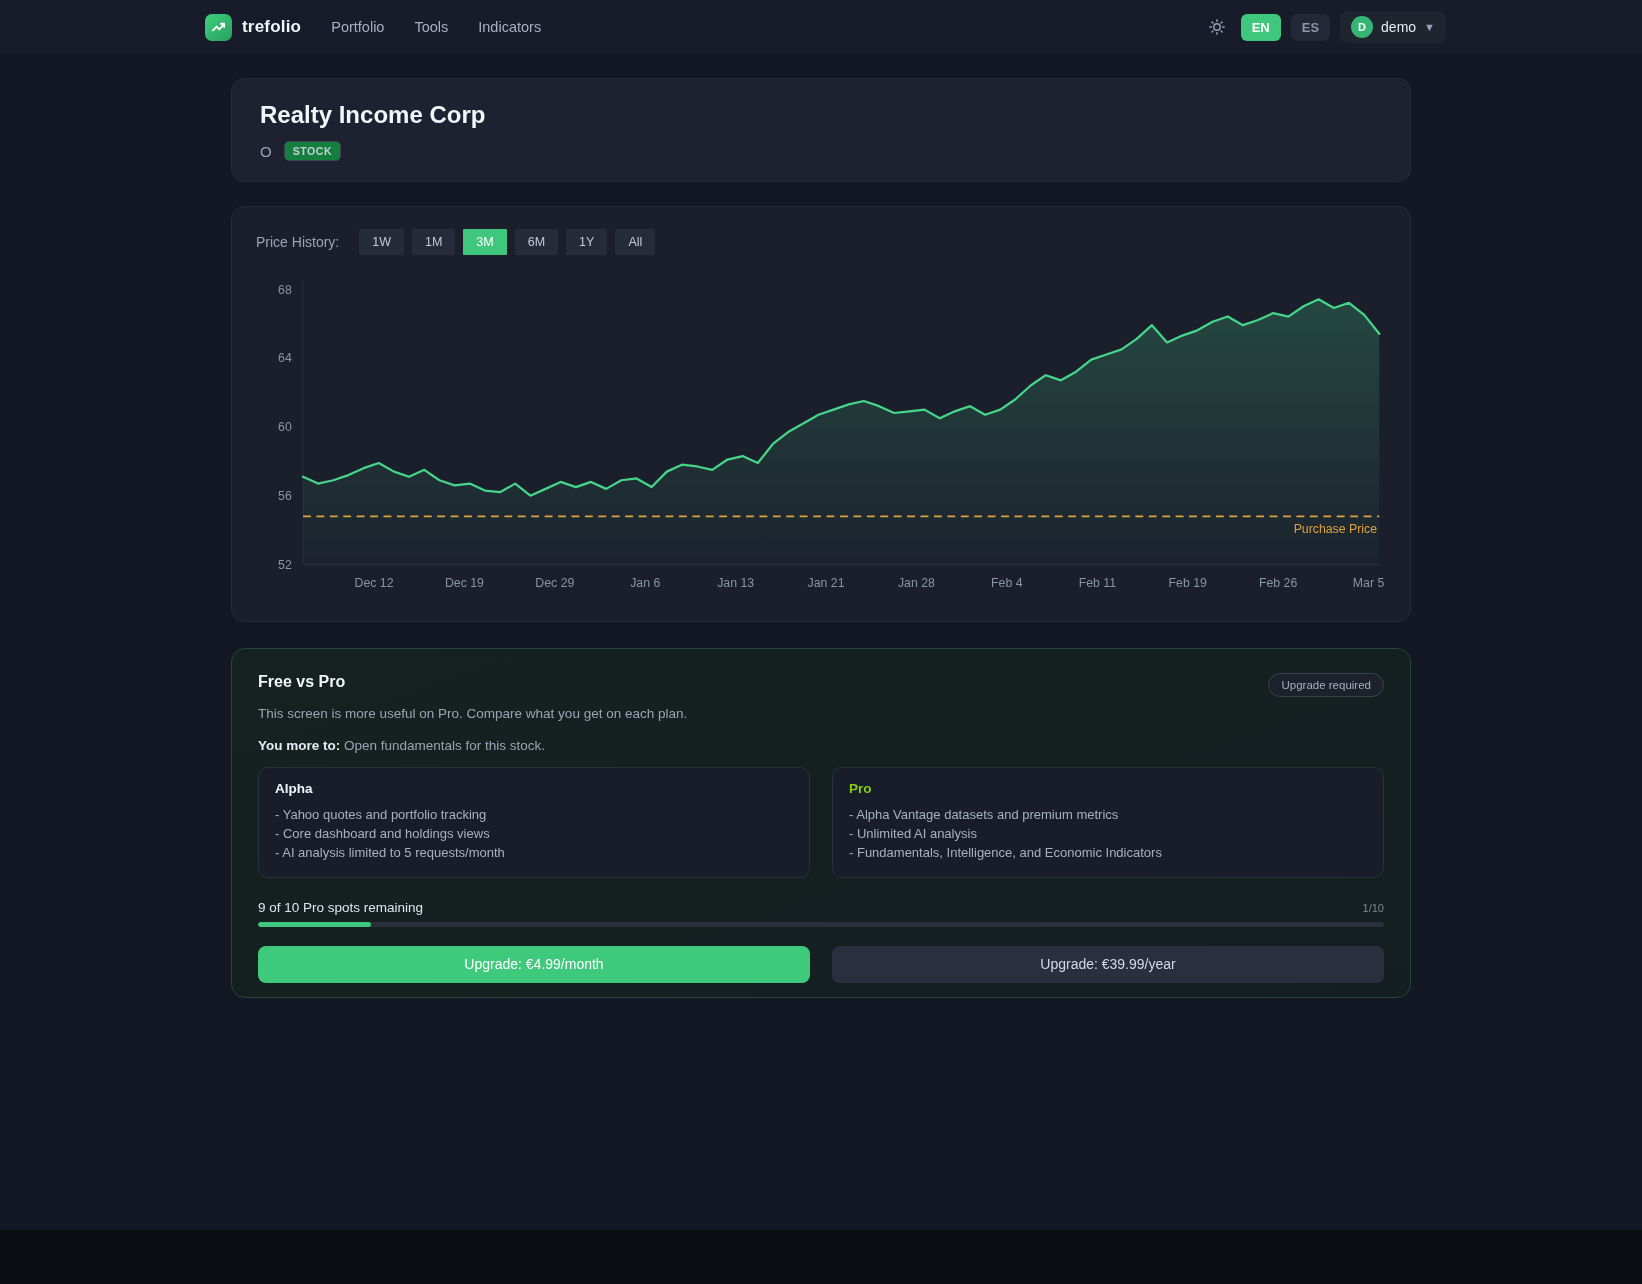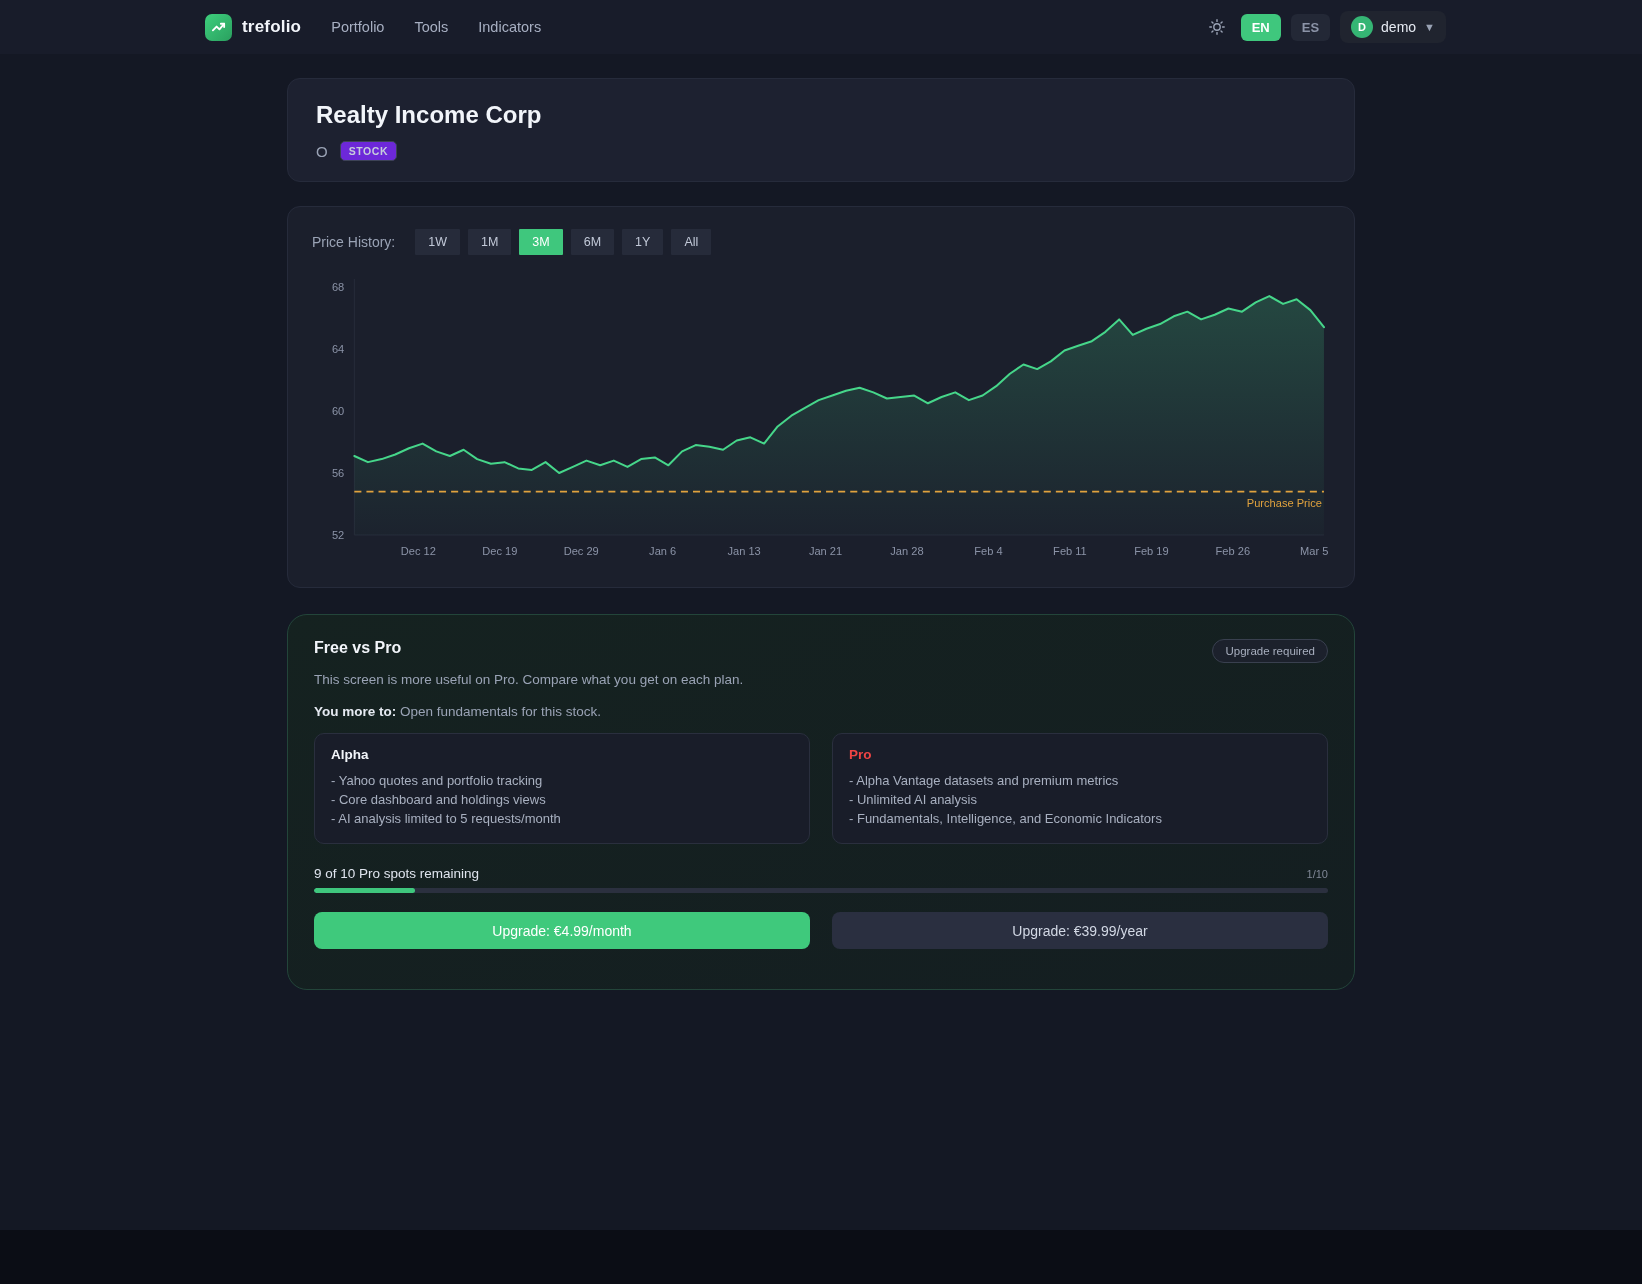--- a/index.html
+++ b/index.html
@@ -17,53 +17,53 @@
   .theme-toggle { color:#9aa3b5; width:28px; height:28px; display:flex; align-items:center; justify-content:center; cursor:pointer; }
   .lang-btn { border:none; border-radius:6px; font-size:13px; font-weight:bold; padding:6px 11px; cursor:pointer; }
   .lang-en { background:#3fc77d; color:#ffffff; }
   .lang-es { background:#232836; color:#8b93a7; }
   .user-chip { display:flex; align-items:center; gap:8px; background:#20242f; border-radius:8px; padding:5px 11px; cursor:pointer; }
   .avatar { width:22px; height:22px; border-radius:50%; background:#35b574; color:#ffffff; font-size:11px; font-weight:bold; display:flex; align-items:center; justify-content:center; }
   .user-name { color:#e6eaf2; font-size:14px; }
   .chev { color:#9aa3b5; font-size:11px; }
 
   
-  .container { width:1068px; margin:11px auto; }
+  .container { width:1180px; margin:11px auto; }
   .card { background:#1d2130; border:1px solid #262b3b; border-radius:13px; }
 
   
   .stock-card { margin-top:24px; padding:22px 28px 20px 28px; }
   .stock-title { color:#f2f5fa; font-size:24px; font-weight:bold; }
   .stock-sub { margin-top:12px; display:flex; align-items:center; gap:12px; }
   .stock-symbol { color:#9aa3b5; font-size:15px; }
-  .stock-badge { background:#6d28d9; border:1px solid #3d4356; border-radius:5px; padding:3px 8px; color:#c6cddb; font-size:10.5px; font-weight:bold; letter-spacing:.6px; }
+  .stock-badge { background:#15803d; border:1px solid #3d4356; border-radius:5px; padding:3px 8px; color:#c6cddb; font-size:10.5px; font-weight:bold; letter-spacing:.6px; }
 
   
   .price-card { margin-top:24px; padding:22px 24px 18px 24px; background:#1b1f2c; }
   .ph-header { display:flex; align-items:center; gap:8px; }
   .ph-label { color:#9aa3b5; font-size:14px; margin-right:12px; }
   .range-btn { border:none; border-radius:1px; background:#262b3a; color:#c2c9d8; font-size:12.5px; padding:6px 13px; cursor:pointer; }
   .range-btn.active { background:#3fc77d; color:#ffffff; }
   .chart-wrap { margin-top:12px; }
   .chart-wrap svg { display:block; width:100%; height:auto; }
   .tick { fill:#8b93a7; font-size:11px; font-family:"Liberation Sans", sans-serif; }
   .purchase-label-text { fill:#e0a23e; font-size:11px; font-family:"Liberation Sans", sans-serif; }
 
   
-  .upgrade-card { margin-top:26px; margin-bottom:26px; background:linear-gradient(160deg,#152220 0%,#141e21 100%); border:1px solid #23453a; border-radius:20px; padding:24px 26px 40px 26px; }
+  .upgrade-card { margin-top:26px; margin-bottom:26px; background:linear-gradient(160deg,#152220 0%,#141e21 100%); border:1px solid #23453a; border-radius:14px; padding:24px 26px 14px 26px; }
   .up-header { display:flex; align-items:flex-start; justify-content:space-between; }
   .up-title { color:#f2f5fa; font-size:16px; font-weight:bold; }
   .up-badge { border:1px solid #39404f; background:#1c212c; border-radius:999px; padding:5px 12px; color:#a7aebe; font-size:11.5px; }
   .up-subtitle { margin-top:9px; color:#9aa3b5; font-size:13.5px; }
   .up-tried { margin-top:17px; font-size:13.5px; color:#9aa3b5; }
   .up-tried b { color:#e6eaf2; }
   .plan-grid { margin-top:14px; display:grid; grid-template-columns:1fr 1fr; gap:22px; }
   .plan-box { background:#191d29; border:1px solid #2a2f3e; border-radius:10px; padding:13px 16px 15px 16px; }
   .plan-title { font-size:13.5px; font-weight:bold; color:#f2f5fa; margin-bottom:9px; }
-  .plan-title.pro { color:#ef4444; }
+  .plan-title.pro { color:#84cc16; }
   .plan-item { color:#a8b0c0; font-size:13px; line-height:19px; }
   .spots-row { margin-top:22px; display:flex; align-items:baseline; justify-content:space-between; }
   .spots-text { color:#dfe4ee; font-size:13.5px; }
   .spots-frac { color:#808897; font-size:11px; }
   .progress-track { margin-top:7px; height:5px; background:#2b303f; border-radius:3px; overflow:hidden; }
   .progress-fill { height:100%; background:#3fc77d; border-radius:3px; }
   .cta-row { margin-top:19px; display:grid; grid-template-columns:1fr 1fr; gap:22px; }
   .cta { border:none; border-radius:8px; height:37px; font-size:14px; cursor:pointer; font-family:"Liberation Sans", sans-serif; }
   .cta-monthly { background:#3fc97c; color:#ffffff; }
   .cta-yearly { background:#2a2f40; color:#d2d8e4; }

